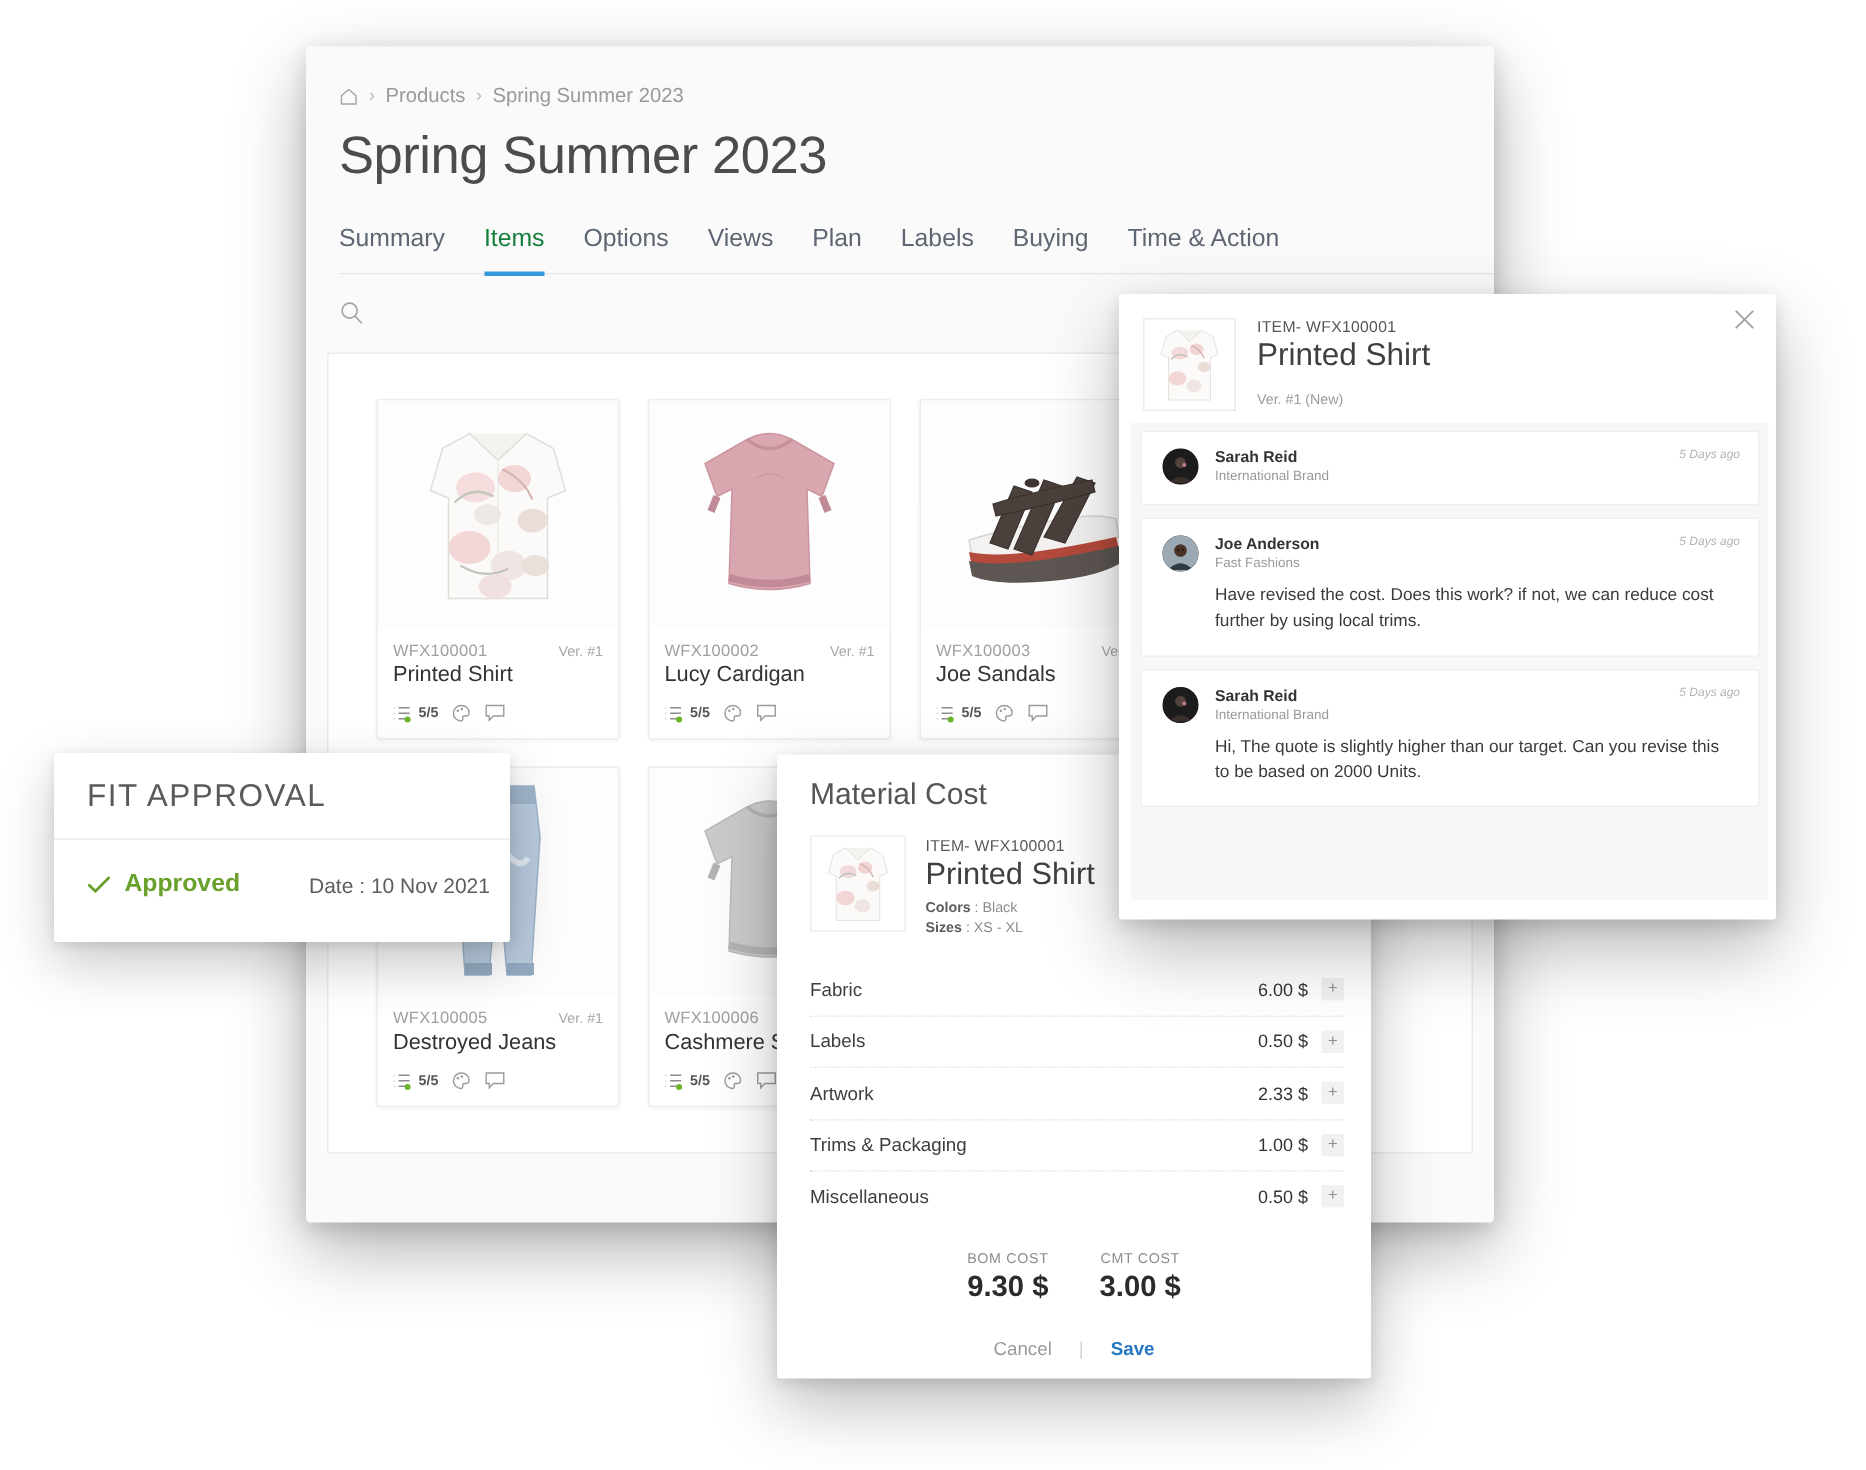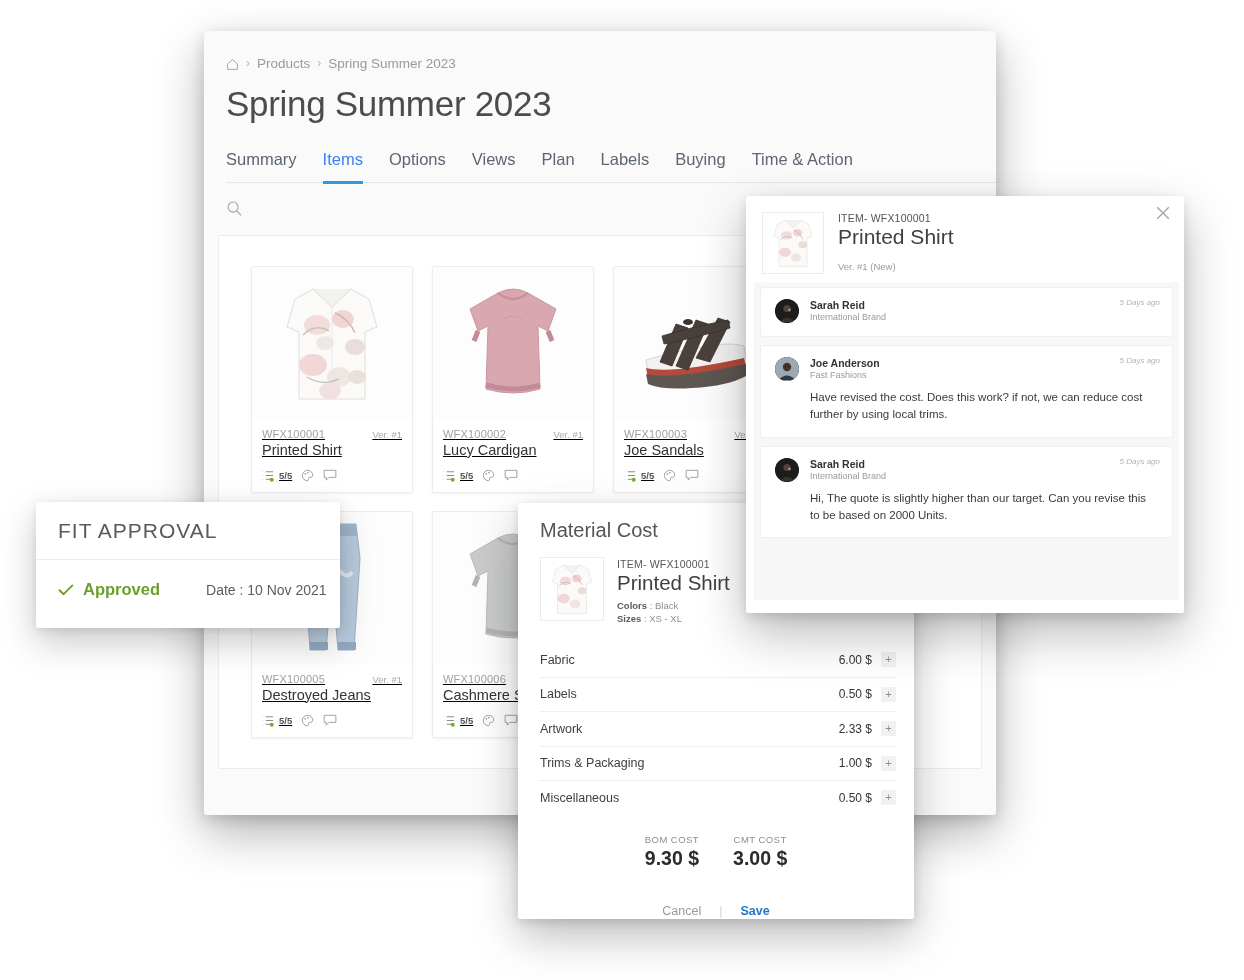--- a/index.html
+++ b/index.html
@@ -81,21 +81,21 @@
     font-size: 16.5px;
     color: #5d6672;
     padding: 0 17px 13px 0;
     margin-right: 9px;
     position: relative;
     cursor: pointer;
     white-space: nowrap;
   }
   .tab:first-child { padding-left: 0; }
   .tab.active {
-    color: #3b82f6;
+    color: #15803d;
   }
   .tab.active::after {
     content: "";
     position: absolute;
     left: 0; right: 17px;
     bottom: -2px;
     height: 3px;
     background: #3498db;
   }
 
@@ -132,21 +132,20 @@
     flex-wrap: wrap;
     row-gap: 18px;
   }
   .pcard {
     width: 160px;
     background: #fff;
     border: 1px solid #ededed;
     border-radius: 2px;
     box-shadow: 0 1px 3px rgba(0,0,0,0.05);
     overflow: hidden;
-    text-decoration: underline;
   }
   .pcard-img {
     height: 152px;
     background: #fdfdfd;
     display: flex;
     align-items: center;
     justify-content: center;
     overflow: hidden;
   }
   .pcard-img svg { display: block; }
@@ -289,21 +288,21 @@
   }
   .mc-total { text-align: center; }
   .mc-total .t-lbl { font-size: 9.5px; color: #8c8c8c; letter-spacing: 0.45px; }
   .mc-total .t-val { font-size: 19.5px; font-weight: bold; color: #2b2b2b; margin-top: 2px; }
 
   .mc-actions {
     display: flex;
     align-items: center;
     justify-content: center;
     gap: 18px;
-    margin-top: 34px;
+    margin-top: 22px;
     font-size: 12.5px;
   }
   .mc-cancel { color: #9a9a9a; cursor: pointer; }
   .mc-sep { color: #d4d4d4; }
   .mc-save { color: #2477c4; font-weight: bold; cursor: pointer; }
 
   
   #comments-panel {
     position: absolute;
     left: 746px;

